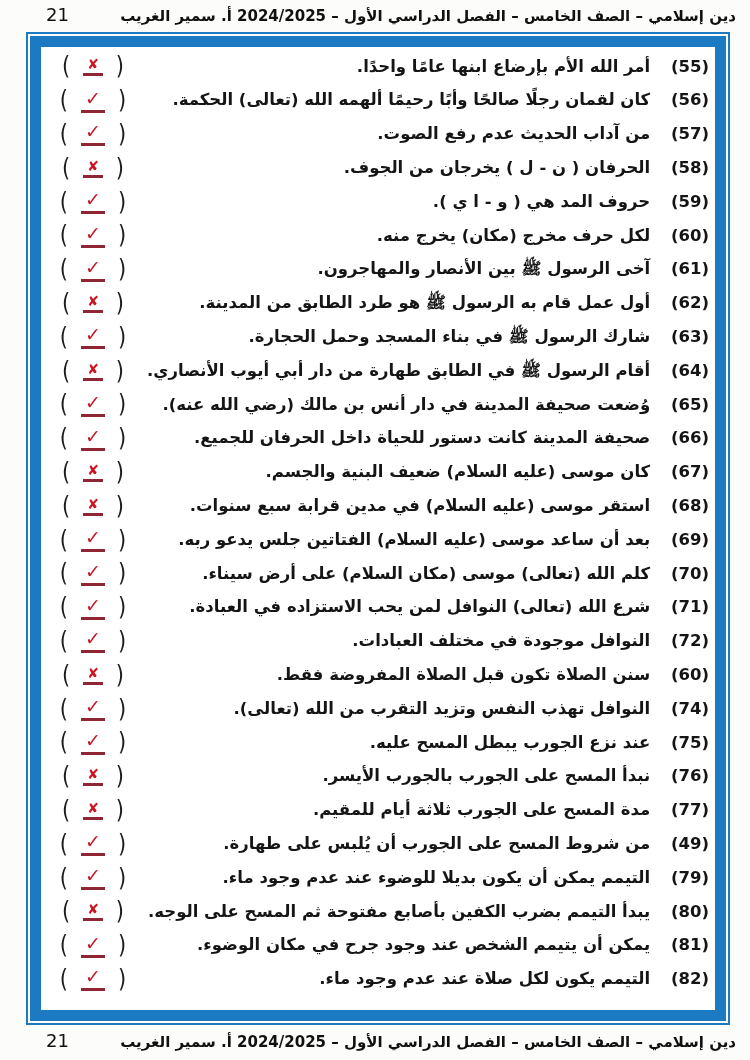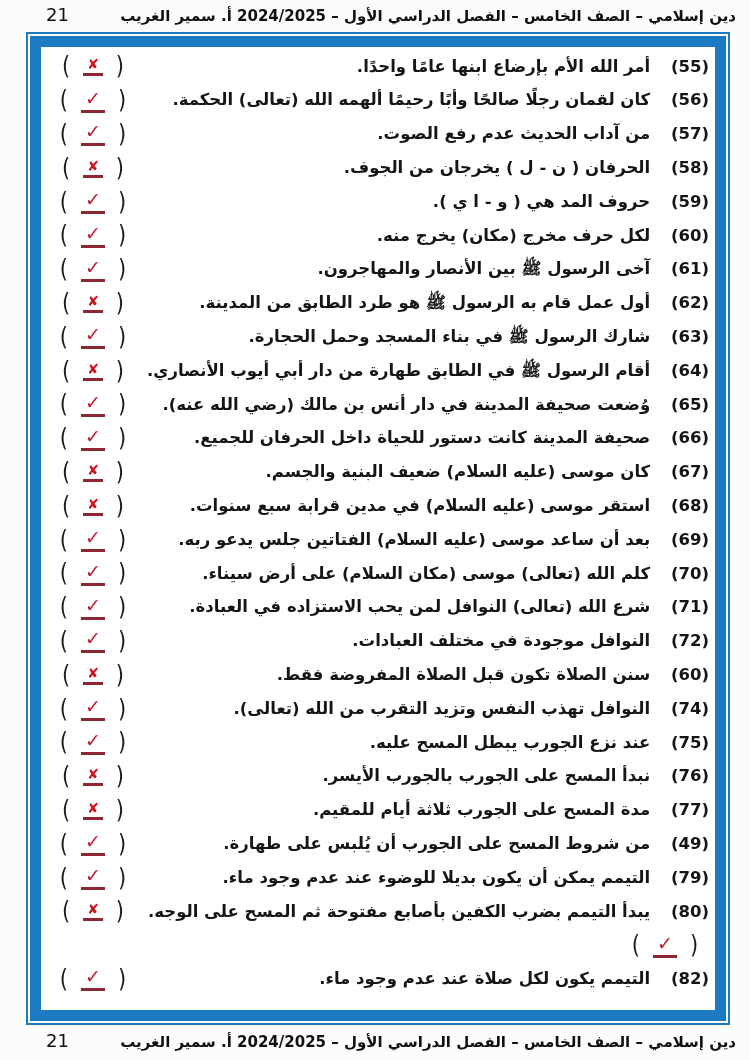--- a/index.html
+++ b/index.html
@@ -362,20 +362,23 @@
       <span class="num">(80)</span><span class="txt"> يبدأ التيمم بضرب الكفين بأصابع مفتوحة ثم المسح على الوجه.</span>
     </span>
     <span class="answer">
       <span class="paren">(</span>
       <span class="mark cross">✘</span>
       <span class="paren">)</span>
     </span>
   </div>
 
   <div class="row">
+    <span class="stmt">
+      <span class="num">(81)</span><span class="txt"> يمكن أن يتيمم الشخص عند وجود جرح في مكان الوضوء.</span>
+    </span>
     <span class="answer">
       <span class="paren">(</span>
       <span class="mark check">✓</span>
       <span class="paren">)</span>
     </span>
   </div>
 
   <div class="row">
     <span class="stmt">
       <span class="num">(82)</span><span class="txt"> التيمم يكون لكل صلاة عند عدم وجود ماء.</span>

